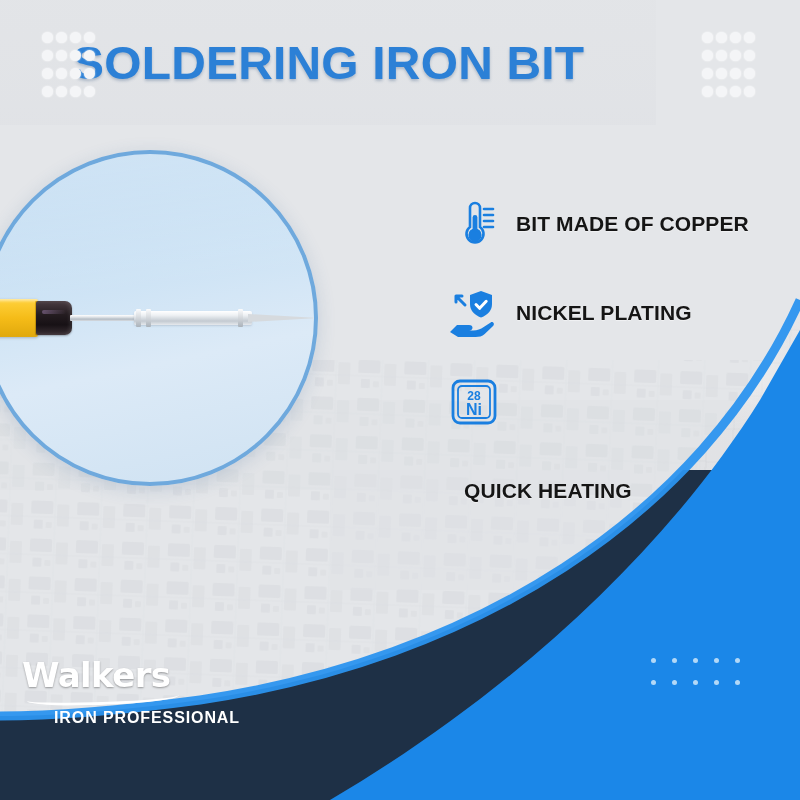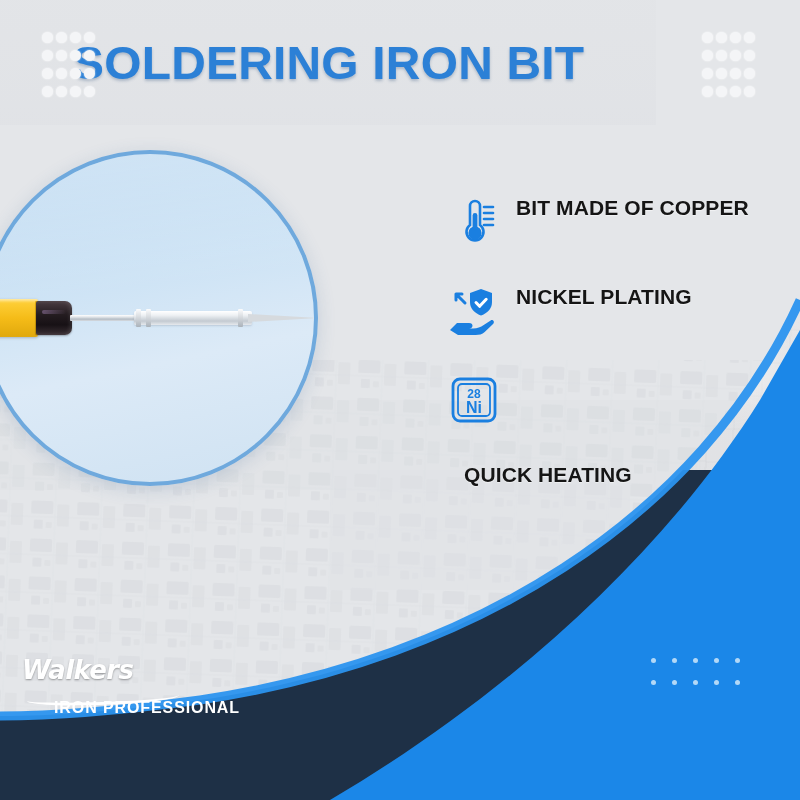--- a/index.html
+++ b/index.html
@@ -160,21 +160,21 @@
     border-left:72px solid #d6dade;
   }
 
   
   .features {
     position:absolute; left:448px; top:196px;
     width:320px;
     z-index:6;
   }
   .feature {
-    display:flex; align-items:flex-start;
+    display:flex; align-items:center;
     height:56px;
     margin-bottom:33px;
   }
   .feature:last-child { margin-bottom:0; }
   .feature-icon {
     width:52px; height:52px;
     flex:0 0 52px;
     position:relative;
     display:flex; align-items:center; justify-content:center;
   }
@@ -189,23 +189,22 @@
     font-stretch:condensed;
   }
 
   
   .logo {
     position:absolute; left:22px; top:655px;
     z-index:8;
     color:#ffffff;
   }
   .logo-name {
-    font-size:26px;
+    font-size:34px;
     font-weight:bold;
-    font-style:italic;
     letter-spacing:-.6px;
     font-family:"DejaVu Sans", sans-serif;
     text-shadow:0 1px 2px rgba(0,0,0,.35);
   }
   .logo-swoosh {
     position:absolute; left:5px; top:36px;
     width:152px; height:14px;
     border-bottom:3px solid #ffffff;
     border-radius:0 0 60% 46%;
     transform:rotate(-1.5deg);

